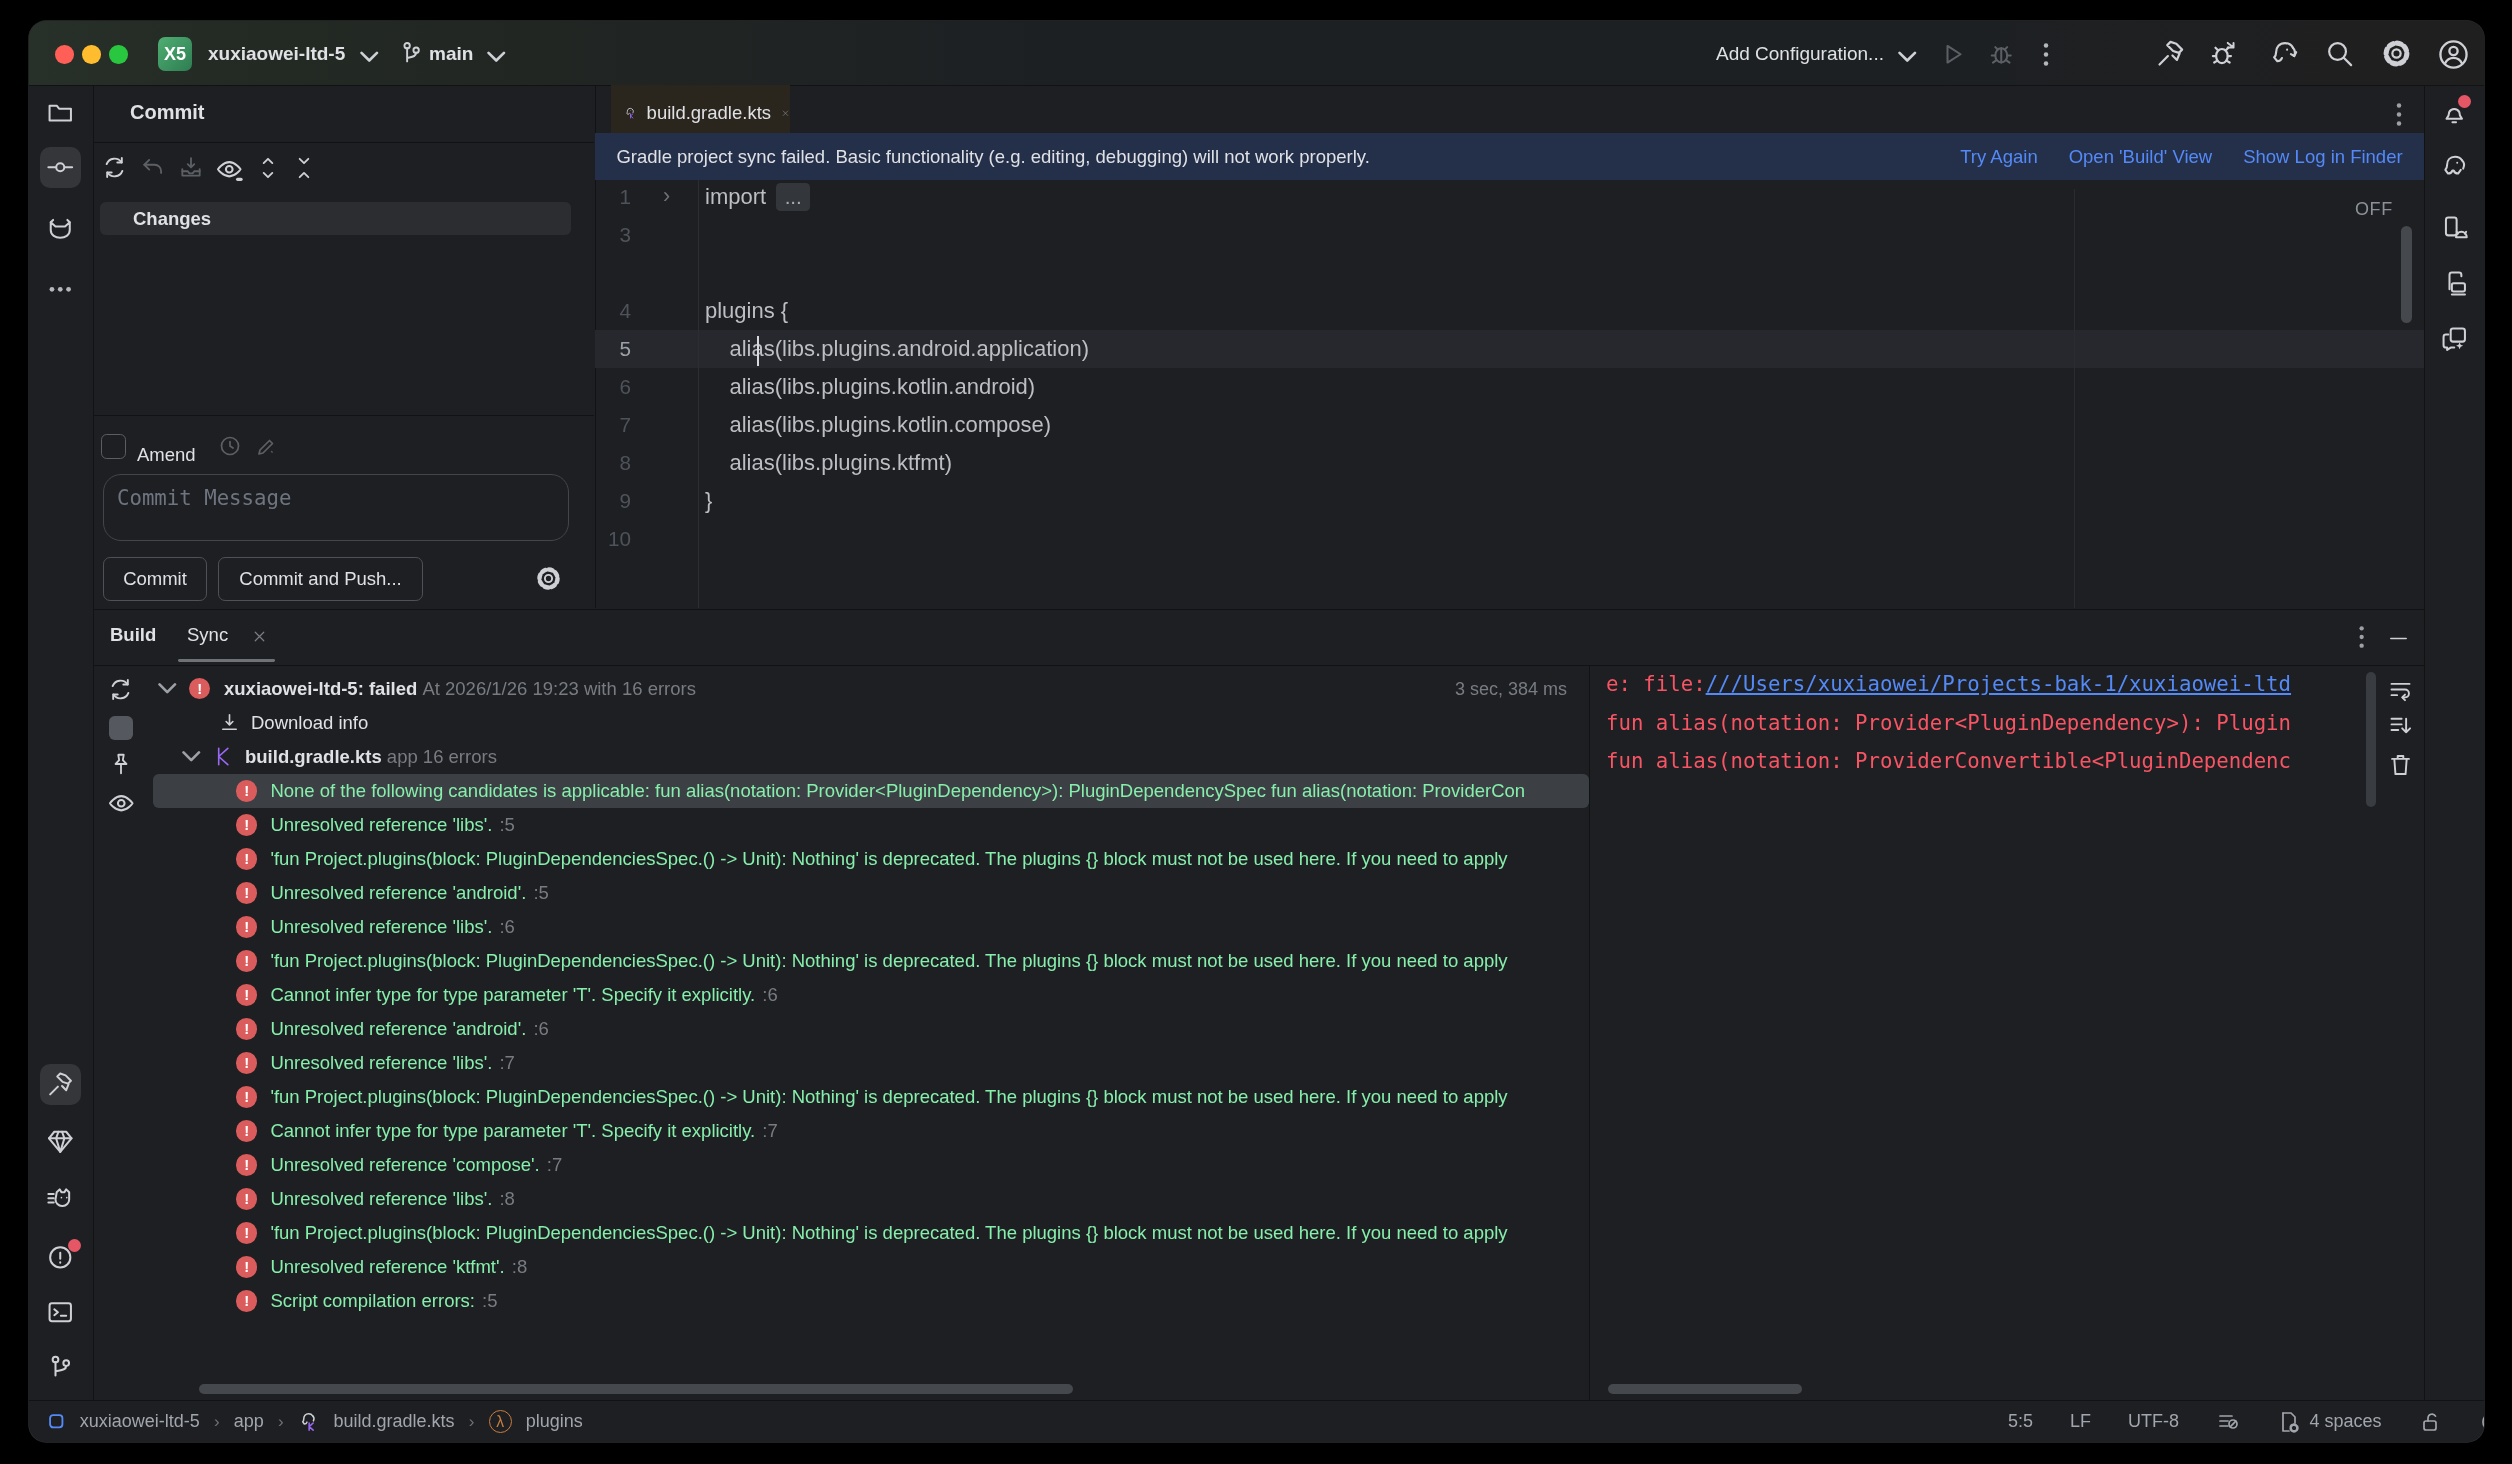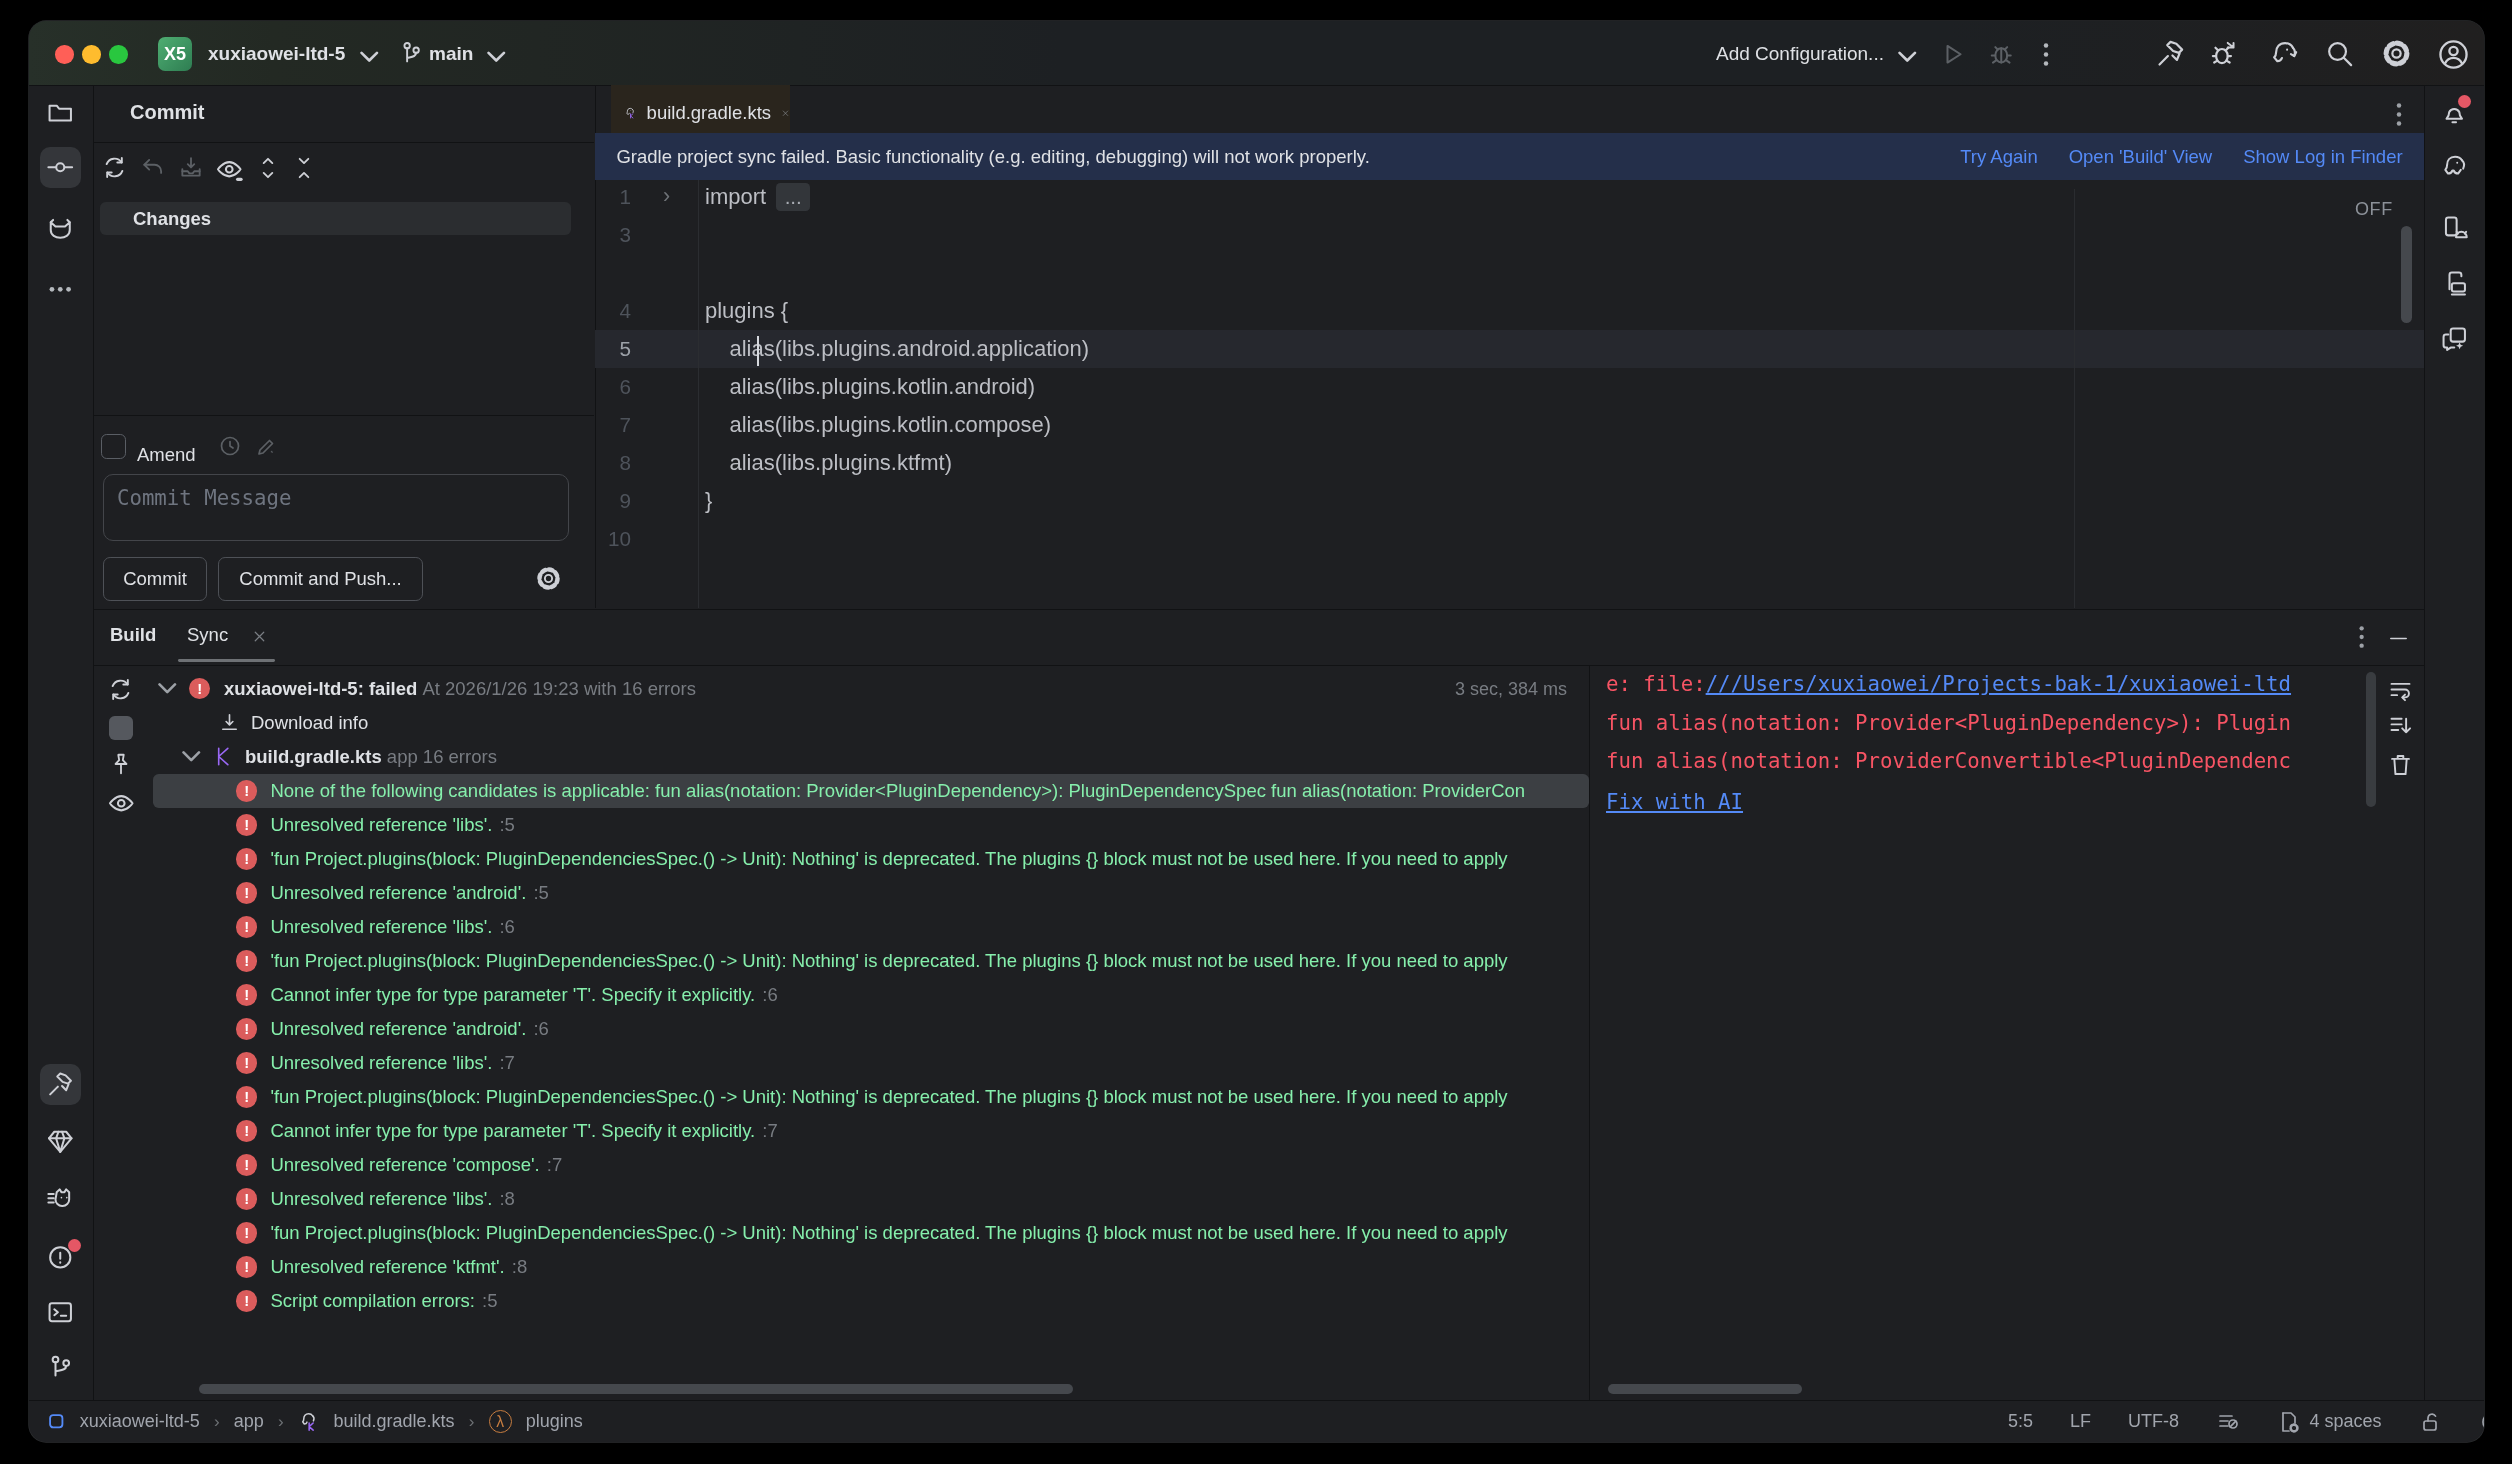--- a/index.html
+++ b/index.html
@@ -20,21 +20,21 @@
   .badge{position:absolute;left:158px;top:37px;width:34px;height:34px;border-radius:7.1px;background:linear-gradient(135deg,#4fae72,#2e7d52);color:#fff;font-size:18px;font-weight:700;display:flex;align-items:center;justify-content:center;}
   .tbtext{position:absolute;top:43px;color:#dfe1e5;font-size:19px;white-space:nowrap;}
 
   
   .stripe-sel{position:absolute;width:41px;height:41px;border-radius:10px;background:#34363a;}
 
   
   .chead{position:absolute;left:130px;top:101px;color:#dfe1e5;font-size:20px;font-weight:700;}
   .changes-row{position:absolute;left:100px;top:202px;width:471px;height:33px;background:#2b2d30;border-radius:5.7px;display:flex;align-items:center;}
   .checkbox{position:absolute;left:101px;top:434px;width:23px;height:23px;border:1.4px solid #5a5e65;border-radius:5.7px;background:transparent;}
-  .msg{position:absolute;left:103px;top:474px;width:466px;height:67px;box-sizing:border-box;background:transparent;border:1.4px solid #43454a;border-radius:10px;resize:none;color:#c4b5fd;font-family:"DejaVu Sans Mono",monospace;font-size:20.7px;padding:11.4px 13px;outline:none;}
+  .msg{position:absolute;left:103px;top:474px;width:466px;height:67px;box-sizing:border-box;background:transparent;border:1.4px solid #43454a;border-radius:18px;resize:none;color:#c4b5fd;font-family:"DejaVu Sans Mono",monospace;font-size:20.7px;padding:11.4px 13px;outline:none;}
   .msg::placeholder{color:#6f7580;}
   .btn{position:absolute;height:44px;border:1.4px solid #4e5157;border-radius:7.1px;background:transparent;color:#dfe1e5;font-size:18.5px;font-family:"Liberation Sans",sans-serif;display:flex;align-items:center;justify-content:center;box-sizing:border-box;}
 
   
   .tab{position:absolute;left:611px;top:85px;width:179px;height:56px;background:#2a251d;display:flex;align-items:center;gap:10px;padding-left:13px;box-sizing:border-box;}
   .tab-underline{position:absolute;left:611px;top:138px;width:179px;height:4.3px;background:#3574f0;}
   .banner{position:absolute;left:595px;top:133px;width:1829px;height:47px;background:#242f4a;display:flex;align-items:center;z-index:5;}
   .blink{color:#548af7;font-size:18.5px;white-space:nowrap;cursor:pointer;}
   .code-area{position:absolute;left:595px;top:178px;width:1829px;height:430px;}
   .cline{position:relative;height:38px;white-space:pre;}
@@ -523,21 +523,20 @@
         <span class="etext">Script compilation errors:</span>
         <span class="eloc">:5</span>
       </div>
     </div>
 
   <div class="vline" style="left:1589px;top:666px;height:734px;"></div>
 
   <div class="conline" style="top:672px;"><span class="cred">e: file:</span><span class="clink">///Users/xuxiaowei/Projects-bak-1/xuxiaowei-ltd</span></div>
   <div class="conline cred" style="top:711px;">fun alias(notation: Provider&lt;PluginDependency&gt;): Plugin</div>
   <div class="conline cred" style="top:749px;">fun alias(notation: ProviderConvertible&lt;PluginDependenc</div>
-  <div class="conline" style="top:790px;"><span class="clink">Fix with AI</span></div>
   <div class="scrollthumb" style="left:2366px;top:672px;width:10px;height:135px;background:#393c40;"></div>
 
   <svg class="ic abs" style="left:2387px;top:676px;" width="27" height="27" viewBox="0 0 24 24">
         <path d="M4 7h16M4 12h12a3.5 3.5 0 010 7h-2"></path>
         <path d="M16 16.5L13.5 19l2.5 2.5M4 17h5"></path>
       </svg>
   <svg class="ic abs" style="left:2387px;top:712px;" width="27" height="27" viewBox="0 0 24 24">
         <path d="M4 6h9M4 11h9M4 16h6"></path>
         <path d="M17 6v12m-3.5-3.5L17 18l3.5-3.5"></path>
       </svg>

